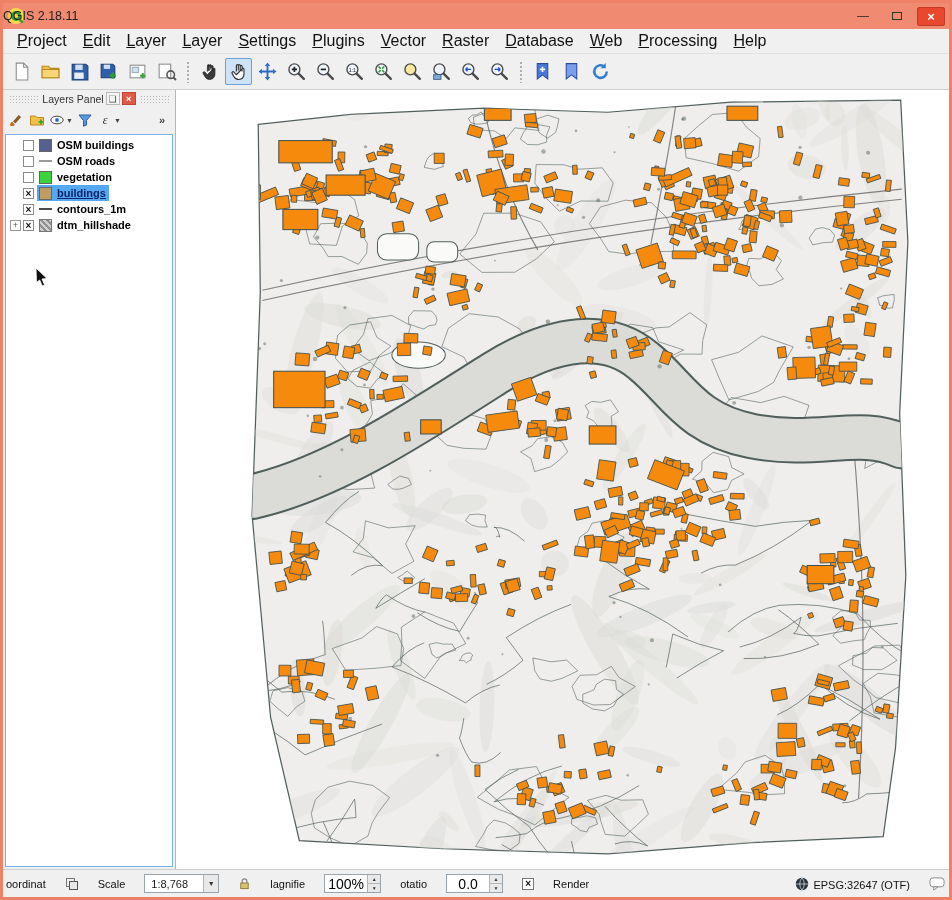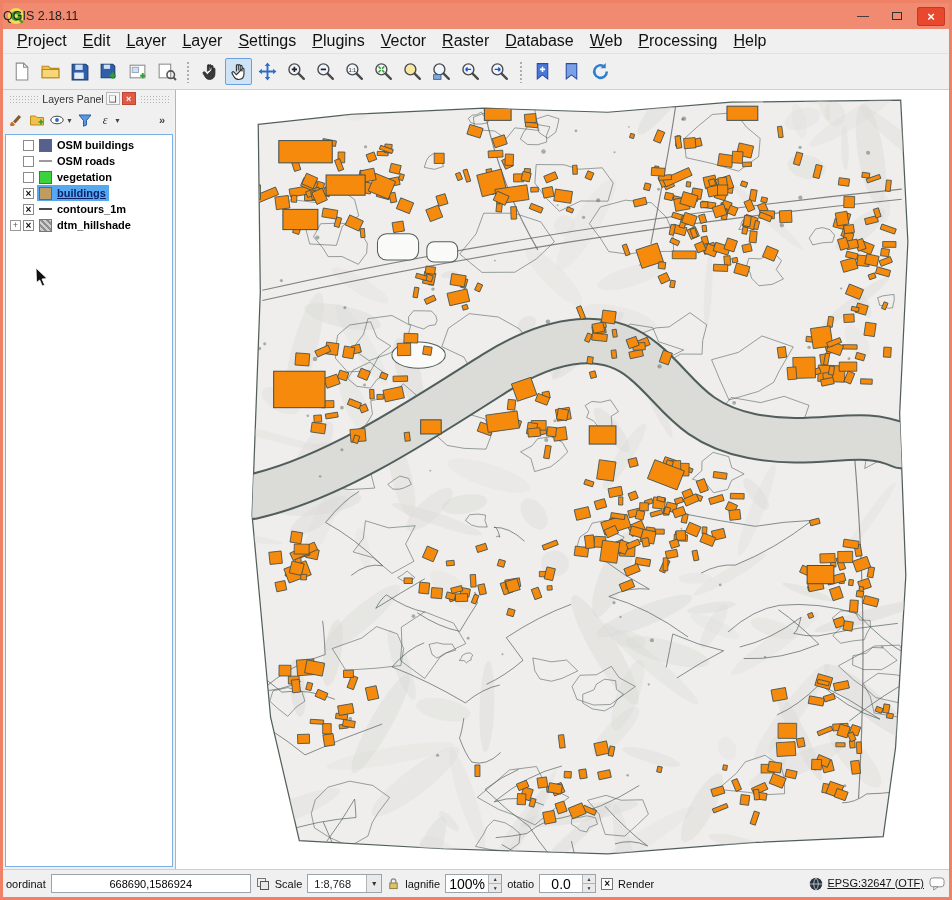--- a/index.html
+++ b/index.html
@@ -52,35 +52,35 @@
   .swatch .line { width:13px; height:2px; }
   .swatch.raster { background:linear-gradient(45deg,#8f8f8f 25%,#cfcfcf 25%,#cfcfcf 50%,#8f8f8f 50%,#8f8f8f 75%,#cfcfcf 75%); background-size:6px 6px; border:1px solid #777; }
   .tree-label { font-size:11px; font-weight:600; color:#000; padding-left:5px; white-space:nowrap; }
   .tree-row.selected .tree-label { color:#0a1f66; text-decoration:underline; }
   .cursor-arrow { position:absolute; left:32px; top:178px; width:14px; height:20px; }
 
   .map-canvas { flex:1; position:relative; background:#ffffff; border-left:1px solid #b5b5b5; }
   .map-canvas svg.map { position:absolute; inset:0; width:100%; height:100%; }
 
   
-  .statusbar { height:28px; flex:0 0 auto; display:flex; align-items:center; background:#f0f0f0; border-top:1px solid #cfcfcf; padding:0 3px; gap:5px; font-size:11px; white-space:nowrap; overflow:hidden; }
+  .statusbar { height:28px; flex:0 0 auto; display:flex; align-items:center; background:#f0f0f0; border-top:1px solid #cfcfcf; padding:0 3px; gap:19px; font-size:11px; white-space:nowrap; overflow:hidden; }
   .sb-label { color:#111; }
   .sb-input { height:19px; border:1px solid #9aa4ad; background:#fff; font-size:11px; text-align:center; font-family:"Liberation Sans",sans-serif; }
   .sb-input.coord { width:200px; }
   .combo { height:19px; border:1px solid #9aa4ad; background:#fff; display:flex; align-items:center; }
   .combo .combo-value { padding:0 6px; font-size:11px; min-width:58px; }
   .combo .combo-arrow { width:15px; height:100%; background:#e9e9e9; border-left:1px solid #b5b5b5; display:flex; align-items:center; justify-content:center; font-size:7px; color:#333; }
   .spinbox { height:19px; border:1px solid #9aa4ad; background:#fff; display:flex; align-items:stretch; }
   .spin-input { width:42px; border:none; font-size:14px; text-align:center; outline:none; font-family:"Liberation Sans",sans-serif; }
   .spin-arrows { width:13px; display:flex; flex-direction:column; border-left:1px solid #b5b5b5; }
   .spin-arrows span { flex:1; font-size:5px; line-height:8px; text-align:center; background:#e9e9e9; color:#333; }
   .spin-arrows span + span { border-top:1px solid #b5b5b5; }
   .cb-box { width:12px; height:12px; border:1px solid #777; background:#fff; display:inline-flex; align-items:center; justify-content:center; font-size:10px; font-weight:bold; color:#111; }
   .sb-icon svg { display:block; }
-  .crs { display:flex; align-items:flex-start; gap:4px; margin-left:auto;text-decoration:underline; }
+  .crs { display:flex; align-items:flex-end; gap:4px; margin-left:auto; }
 </style>
 </head>
 <body>
 
 <div class="window">
 
   <div class="titlebar">
     <svg class="app-logo" viewBox="0 0 18 18">
       <circle cx="9" cy="9" r="8" fill="#f8d94e"></circle>
       <circle cx="9" cy="9" r="5" fill="#3a9b35"></circle>
@@ -1118,21 +1118,20 @@
             <rect x="536" y="16" width="30" height="14" fill="#f58a0c" stroke="#41504f" stroke-width="1"></rect>
             <rect x="614" y="470" width="26" height="18" fill="#f58a0c" stroke="#41504f" stroke-width="1"></rect>
             <rect x="238" y="326" width="20" height="14" fill="#f58a0c" stroke="#41504f" stroke-width="1"></rect>
           </g>
         </svg>
     </div>
   </div>
 
   <div class="statusbar">
     <span class="sb-label">oordinat</span>
-    <input class="sb-input coord" value="668690,1586924" style="">
     <span class="sb-icon">
       <svg viewBox="0 0 14 14" width="14" height="14">
           <rect x="1.5" y="1.5" width="8" height="8" fill="none" stroke="#777"></rect>
           <rect x="4.5" y="4.5" width="8" height="8" fill="#e8e8e8" stroke="#555"></rect>
         </svg>
     </span>
     <span class="sb-label">Scale</span>
     <span class="combo">
       <span class="combo-value">1:8,768</span>
       <span class="combo-arrow">▼</span>

